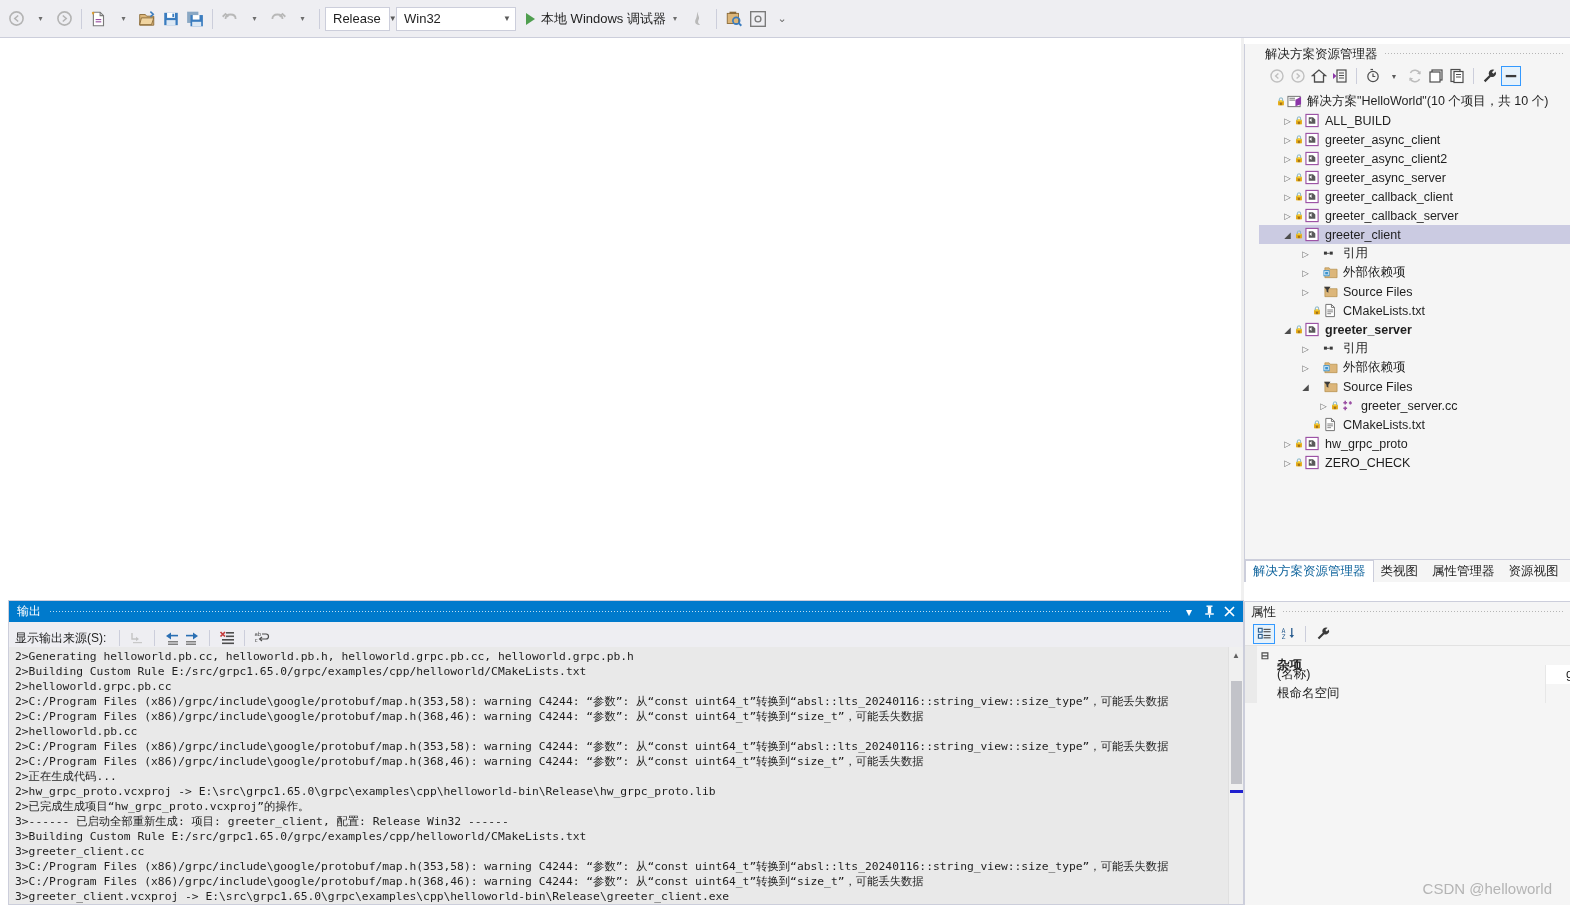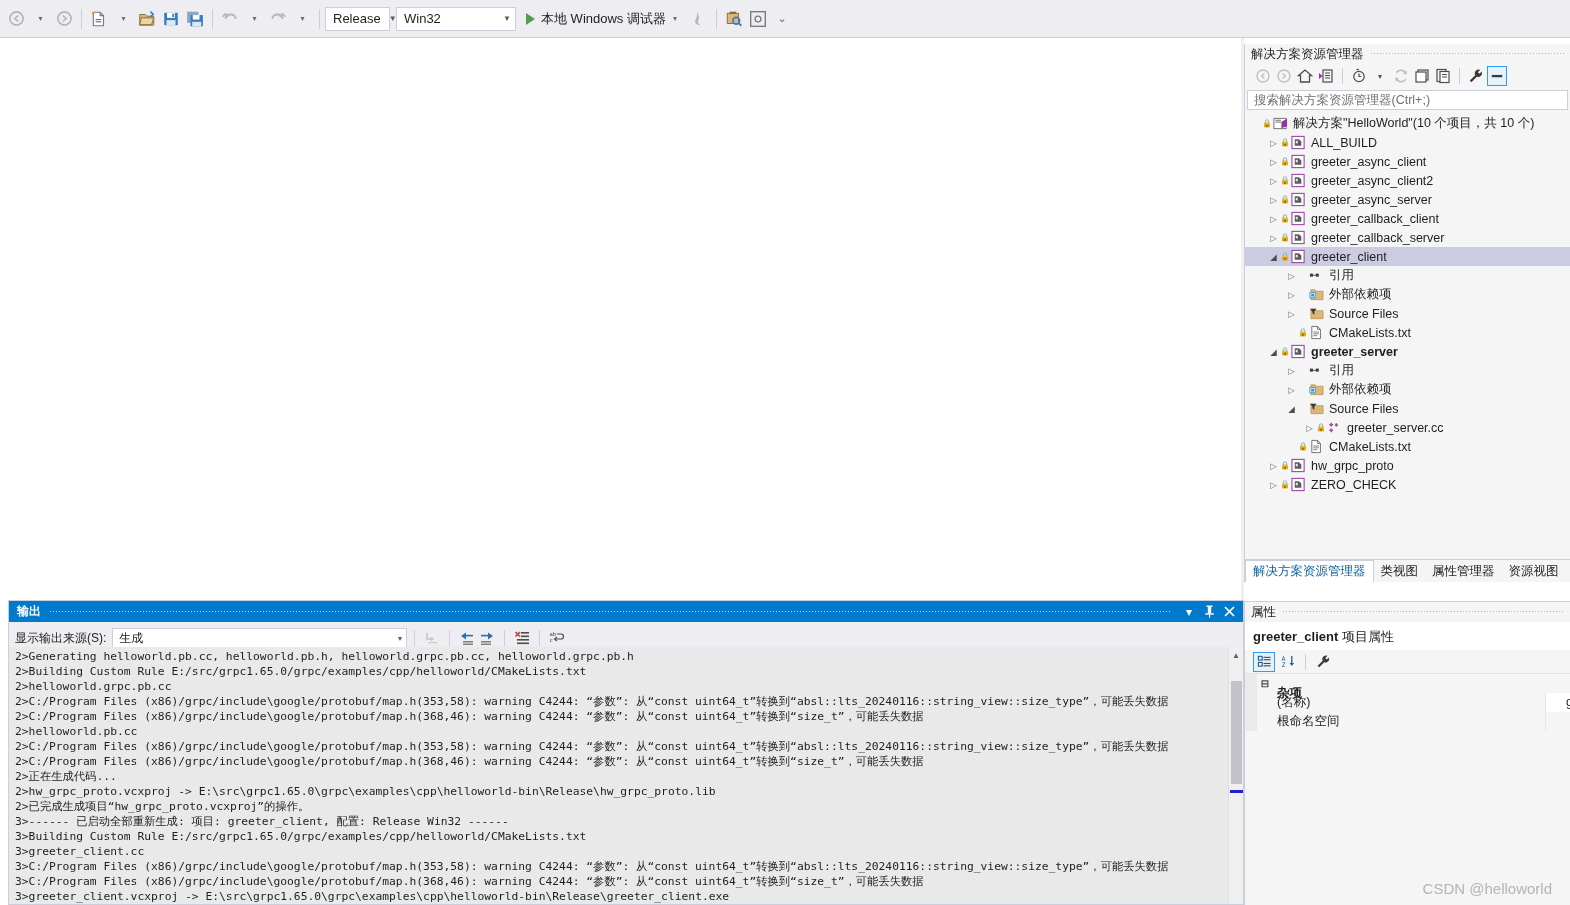--- a/index.html
+++ b/index.html
@@ -56,21 +56,21 @@
   
   .output-panel {
     position:absolute; left:8px; top:600px; width:1236px; height:305px;
     background:#f5f5f5; border:1px solid #cccedb;
   }
   .output-title {
     height:21px; background:#007acc; color:#fff;
     display:flex; align-items:center; padding:0 4px 0 8px;
     font-size:12px;
   }
-  .output-title .ot-label { font-weight:bold; }
+  .output-title .ot-label { font-weight:normal; }
   .ot-dots { flex:1; height:1px; margin:0 8px;
     background-image: radial-gradient(circle, rgba(255,255,255,.75) 0.7px, transparent 0.8px);
     background-size: 3px 3px; background-repeat: repeat-x;
     background-position: 0 0; height: 4px; align-self:center;
   }
   .ot-btn { width:20px; height:19px; display:flex; align-items:center; justify-content:center;
             color:#fff; font-size:12px; }
   .output-toolbar {
     height:28px; background:#eeeef2; border-bottom:1px solid #cccedb;
     display:flex; align-items:center; padding: 16px 6px;
@@ -111,21 +111,21 @@
     background:#c2c3c9;
   }
   .out-marker {
     position:absolute; left:1px; top:143px; width:13px; height:3px;
     background:#2020cf;
   }
 
   
   .solution-panel {
     position:absolute; left:1244px; top:44px; width:326px; height:538px;
-    background:#f5f5f5; border-left:1px solid #cccedb;
+    background:#f5f5f5; border-left:1px solid #cccedb;padding-left:14px;
   }
   .panel-title {
     height:20px; display:flex; align-items:center; padding-left:6px;
     font-size:12.5px; color:#1e1e1e;
   }
   .pt-dots { flex:1; height:4px; margin:0 6px; align-self:center;
     background-image: radial-gradient(circle, #b6b6b6 0.7px, transparent 0.8px);
     background-size: 3px 3px; background-repeat: repeat-x;
   }
   .se-toolbar {
@@ -342,24 +342,20 @@
       </span>
       <span class="ot-btn">
         <svg width="11" height="11" viewBox="0 0 11 11">
             <path d="M1 1 L10 10 M10 1 L1 10" stroke="#fff" stroke-width="1.7"></path>
           </svg>
       </span>
     </div>
 
     <div class="output-toolbar">
       <span class="ol-label">显示输出来源(S):</span>
-      <div class="src-combo">
-        <span class="t">生成</span>
-        <span class="a">▼</span>
-      </div>
       <span class="otb-sep"></span>
       <span class="otb-icon">
         <svg width="16" height="16" viewBox="0 0 16 16">
             <path d="M3 3 v6 h6" fill="none" stroke="#c4c4c4" stroke-width="1.4"></path>
             <path d="M7 6.7 L10 9 L7 11.3" fill="#c4c4c4"></path>
             <rect x="4" y="12" width="9" height="1.2" fill="#c8c8c8"></rect>
           </svg>
       </span>
       <span class="otb-sep"></span>
       <span class="otb-icon">
@@ -482,23 +478,20 @@
             <path d="M10.5 1.5 a3.8 3.8 0 0 0-3.3 5.7 L1.8 12.6 l1.6 1.6 l5.4-5.4 a3.8 3.8 0 0 0 4.8-5.2 L11.5 5.8 L9.9 4.2 L12.3 1.8 a3.8 3.8 0 0 0-1.8-0.3 Z" fill="#3a3a3a"></path>
           </svg>
       </span>
       <span class="se-icon active">
         <svg width="14" height="14" viewBox="0 0 16 16">
             <rect x="2" y="6.8" width="12" height="2.6" fill="#3a3a3a"></rect>
           </svg>
       </span>
     </div>
 
-    <div class="se-search">
-      <span>搜索解决方案资源管理器(Ctrl+;)</span>
-    </div>
 
     <div class="tree" id="se-tree">
         <div class="trow">
           <span style="width: 4px; flex: 0 0 4px;"></span>
           <span class="chev"></span>
           <span class="lockico" style="font-size: 8px;">🔒</span>
           <span style="display: flex; align-items: center; flex: 0 0 16px;">
             <svg width="15" height="15" viewBox="0 0 16 16">
               <rect x="1" y="2.5" width="13" height="11" fill="#fff" stroke="#6d6d6d" stroke-width="1"></rect>
               <rect x="2.5" y="4" width="6" height="1" fill="#6d6d6d"></rect>
@@ -770,23 +763,20 @@
         <div class="se-tab">
           <span>资源视图</span>
         </div>
       </div>
   </div>
 
   <div class="props-panel">
     <div class="panel-title">
       <span>属性</span>
       <span class="pt-dots"></span>
-    </div>
-    <div class="props-head">
-      <span>greeter_client</span><span class="normal"> 项目属性</span>
     </div>
     <div class="props-toolbar">
       <span class="pr-icon active">
         <svg width="15" height="15" viewBox="0 0 16 16">
             <rect x="1.5" y="2.5" width="4" height="4" fill="none" stroke="#2a5d8f" stroke-width="1.2"></rect>
             <rect x="1.5" y="9" width="4" height="4" fill="none" stroke="#2a5d8f" stroke-width="1.2"></rect>
             <rect x="7" y="3" width="7.5" height="1.2" fill="#4d4d4d"></rect>
             <rect x="7" y="5.5" width="7.5" height="1.2" fill="#4d4d4d"></rect>
             <rect x="7" y="9.5" width="7.5" height="1.2" fill="#4d4d4d"></rect>
             <rect x="7" y="12" width="7.5" height="1.2" fill="#4d4d4d"></rect>

